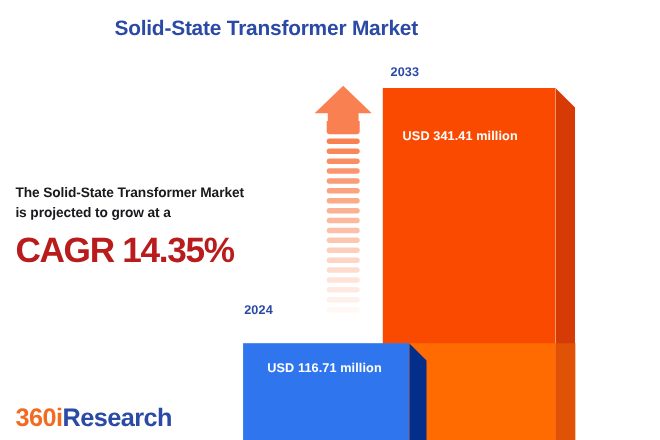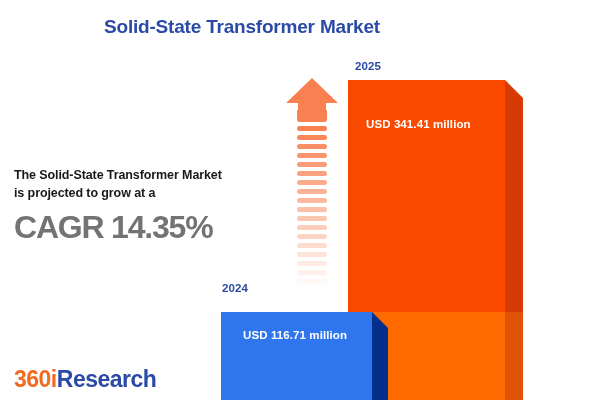--- a/index.html
+++ b/index.html
@@ -26,21 +26,21 @@
   .stat-block{
     position:absolute;left:14px;top:166px;width:278px;
     text-align:left;
   }
   .stat-line{
     font-size:12.5px;font-weight:bold;color:#17191c;
     line-height:18px;letter-spacing:-0.1px;
   }
   .stat-cagr{
     margin-top:7px;
-    font-size:32px;font-weight:bold;color:#737373;
+    font-size:32px;font-weight:bold;color:#b91c1c;
     letter-spacing:-1.2px;line-height:36px;
   }
 
   
   .arrow-wrap{position:absolute;left:286px;top:78px;width:54px;height:216px;}
   .arrow-head{
     position:absolute;left:0;top:0;width:52px;height:34px;
   }
   .arrow-neck{
     position:absolute;left:11px;top:32px;width:30px;height:12px;
@@ -80,21 +80,21 @@
     background:#032e8a;
     clip-path:polygon(0 0, 100% 16px, 100% 100%, 0 100%);
   }
 
   .bar-year{
     position:absolute;
     font-size:11.5px;font-weight:bold;color:#2a4aa6;
     letter-spacing:0.1px;
   }
   .year-2032{left:355px;top:60px;}
-  .year-2024{left:222px;top:282px;}
+  .year-2024{left:222px;top:276px;}
 
   .bar-value{
     position:absolute;
     font-size:11.5px;font-weight:bold;color:#ffffff;
     letter-spacing:0.1px;
   }
   .value-2032{left:366px;top:97px;margin-top:21px;}
   .value-2024{left:243px;top:329px;}
 
   
@@ -147,21 +147,21 @@
   </div>
 
   <div class="bar-orange-front"></div>
   <div class="bar-orange-side"></div>
   <div class="bar-orange-lower"></div>
   <div class="bar-orange-side-lower"></div>
 
   <div class="bar-blue-front"></div>
   <div class="bar-blue-side"></div>
 
-  <div class="bar-year year-2032">2025</div>
+  <div class="bar-year year-2032">2033</div>
   <div class="bar-value value-2032">USD 341.41 million</div>
   <div class="bar-year year-2024">2024</div>
   <div class="bar-value value-2024">USD 116.71 million</div>
 
   <div class="logo">
     <span class="l-orange">360i</span><span class="l-blue">Research</span>
   </div>
 
 </div>
 

